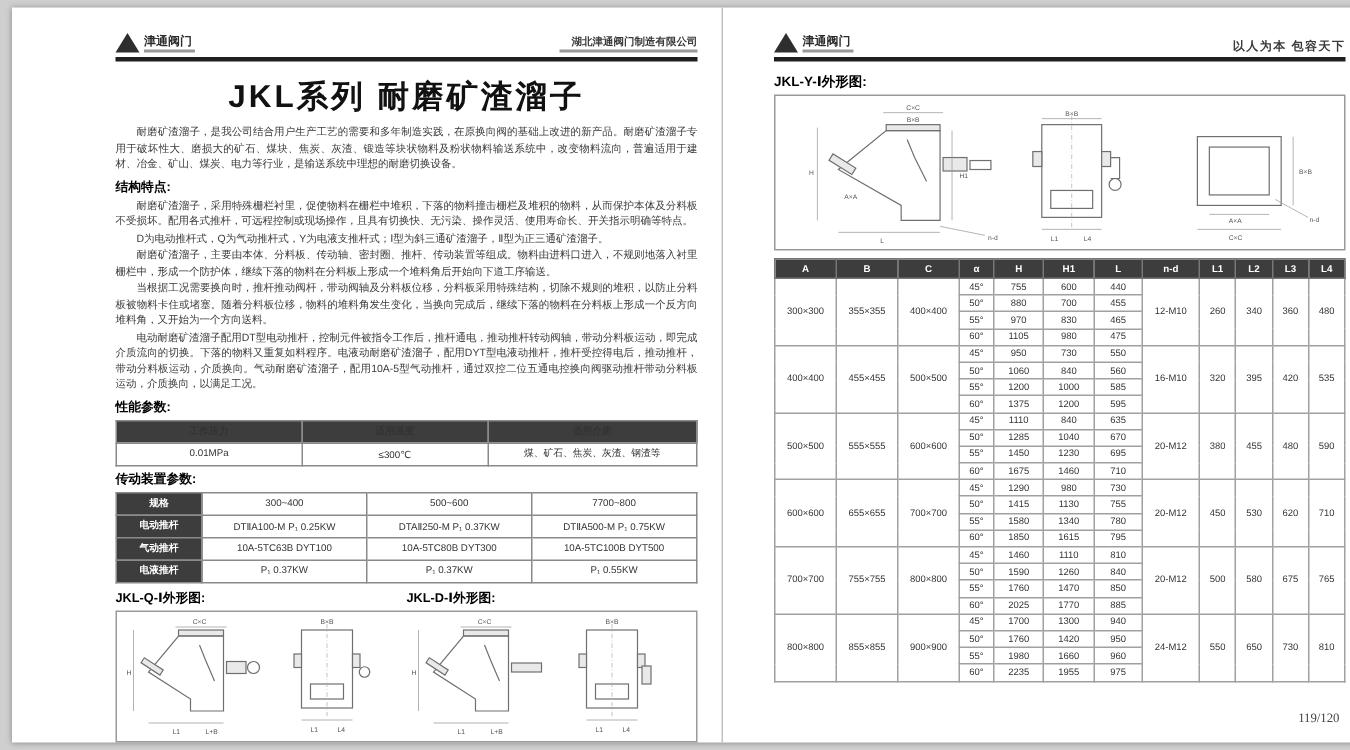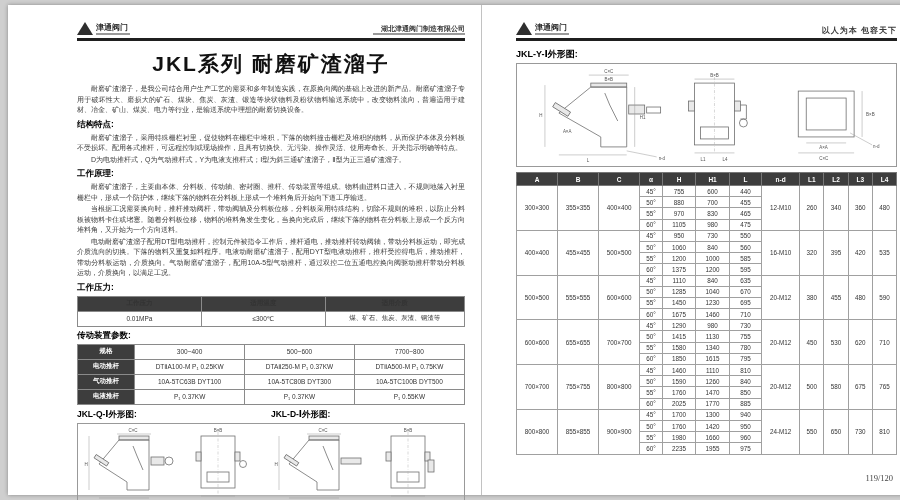--- a/index.html
+++ b/index.html
@@ -78,26 +78,25 @@
       </div>
       <div class="rule"></div>
 
       <div class="doc-title">JKL系列 耐磨矿渣溜子</div>
       <p class="para">耐磨矿渣溜子，是我公司结合用户生产工艺的需要和多年制造实践，在原换向阀的基础上改进的新产品。耐磨矿渣溜子专用于破坏性大、磨损大的矿石、煤块、焦炭、灰渣、锻造等块状物料及粉状物料输送系统中，改变物料流向，普遍适用于建材、冶金、矿山、煤炭、电力等行业，是输送系统中理想的耐磨切换设备。</p>
 
       <div class="sec-h">结构特点:</div>
       <p class="para">耐磨矿渣溜子，采用特殊栅栏衬里，促使物料在栅栏中堆积，下落的物料撞击栅栏及堆积的物料，从而保护本体及分料板不受损坏。配用各式推杆，可远程控制或现场操作，且具有切换快、无污染、操作灵活、使用寿命长、开关指示明确等特点。</p>
       <p class="para">D为电动推杆式，Q为气动推杆式，Y为电液支推杆式；Ⅰ型为斜三通矿渣溜子，Ⅱ型为正三通矿渣溜子。</p>
 
-      <div class="sec-h">工作原理:</div>
       <p class="para">耐磨矿渣溜子，主要由本体、分料板、传动轴、密封圈、推杆、传动装置等组成。物料由进料口进入，不规则地落入衬里栅栏中，形成一个防护体，继续下落的物料在分料板上形成一个堆料角后开始向下道工序输送。</p>
       <p class="para">当根据工况需要换向时，推杆推动阀杆，带动阀轴及分料板位移，分料板采用特殊结构，切除不规则的堆积，以防止分料板被物料卡住或堵塞。随着分料板位移，物料的堆料角发生变化，当换向完成后，继续下落的物料在分料板上形成一个反方向堆料角，又开始为一个方向送料。</p>
       <p class="para">电动耐磨矿渣溜子配用DT型电动推杆，控制元件被指令工作后，推杆通电，推动推杆转动阀轴，带动分料板运动，即完成介质流向的切换。下落的物料又重复如料程序。电液动耐磨矿渣溜子，配用DYT型电液动推杆，推杆受控得电后，推动推杆，带动分料板运动，介质换向。气动耐磨矿渣溜子，配用10A-5型气动推杆，通过双控二位五通电控换向阀驱动推杆带动分料板运动，介质换向，以满足工况。</p>
 
-      <div class="sec-h">工作压力:</div>
+      <div class="sec-h">性能参数:</div>
       <table class="perf-tbl">
         <tbody>
             <tr>
           <th style="width:32%">工作压力</th>
           <th style="width:32%">适用温度</th>
           <th>适用介质</th>
         </tr>
         <tr>
           <td>0.01MPa</td>
           <td>≤300℃</td>

